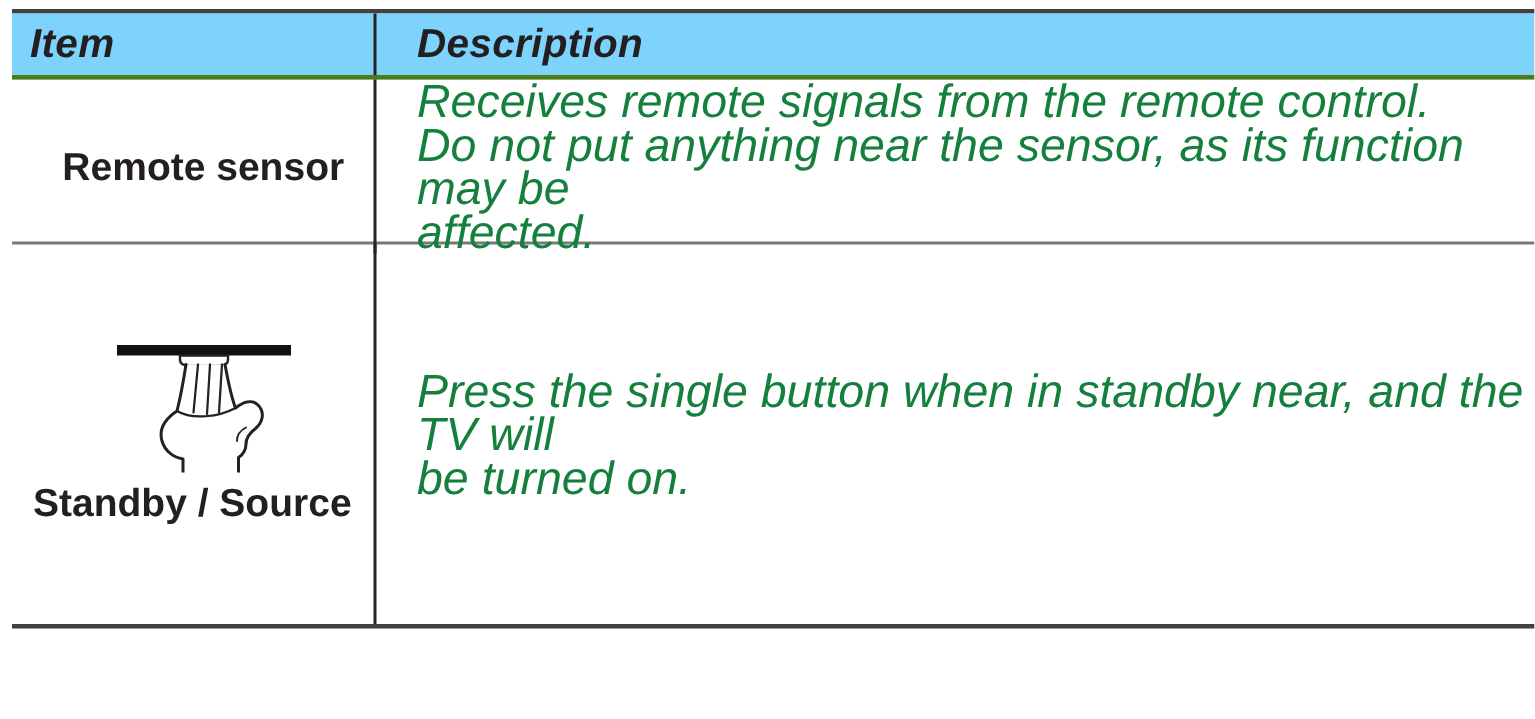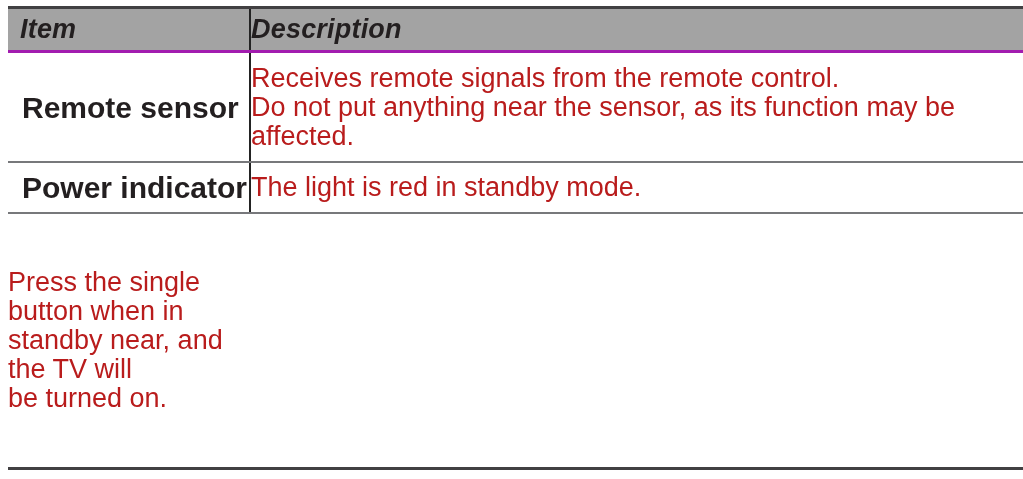--- a/index.html
+++ b/index.html
@@ -21,66 +21,68 @@
     border-top: 3px solid #414042;
     border-bottom: 3px solid #414042;
   }
   .row {
     display: grid;
     grid-template-columns: 243px 1fr;
     border-bottom: 2px solid #77787b;
   }
   .row.head {
     height: 41px;
-    background: #a3a3a3;
-    border-bottom: 3px solid #a21caf;
+    background: #7dd3fc;
+    border-bottom: 3px solid #4d7c0f;
   }
   .row.r1 { height: 108px; }
   .row.r2 { height: 49px; }
   .row.r3 { height: 253px; border-bottom: none; }
 
   .cell { min-width: 0; }
   .item-cell {
     border-right: 2px solid #232323;
     display: flex;
     flex-direction: column;
     justify-content: center;
     padding-left: 14px;
     box-sizing: border-box;
   }
   .desc-cell {
     display: flex;
     flex-direction: column;
     justify-content: center;
-    padding-left: 0;
+    padding-left: 27px;
     padding-right: 6px;
     box-sizing: border-box;
   }
   .head .item-cell, .head .desc-cell {
     justify-content: center;
   }
   .head-label {
     font-size: 27px;
     font-weight: bold;
     font-style: italic;
     color: #231f20;
     letter-spacing: 0.2px;
   }
   .head .item-cell { padding-left: 12px; }
   .item-label {
-    font-size: 30px;
+    font-size: 26px;
     font-weight: bold;
     color: #231f20;
     line-height: 29px;
+    text-align: center;
   }
   .para {
     white-space: pre-line;
-    font-size: 27px;
+    font-size: 31px;
     line-height: 29px;
-    color: #b91c1c;
+    color: #15803d;
+    font-style: italic;
   }
   .para + .para { margin-top: 16px; }
 
   .standby-cell {
     align-items: flex-start;
   }
   .icon-wrap {
     align-self: center;
     margin-bottom: 6px;
     line-height: 0;
@@ -105,30 +107,43 @@
       <div class="cell item-cell">
         <div class="item-label">Remote sensor</div>
       </div>
       <div class="cell desc-cell">
         <div class="para">Receives remote signals from the remote control.
 Do not put anything near the sensor, as its function may be
 affected.</div>
       </div>
     </div>
 
-    <div class="row r2">
-      <div class="cell item-cell">
-        <div class="item-label">Power indicator</div>
-      </div>
-      <div class="cell desc-cell">
-        <div class="para">The light is red in standby mode.</div>
-      </div>
-    </div>
 
     <div class="row r3">
+      <div class="cell item-cell standby-cell">
+        <span class="icon-wrap">
+          <svg width="116" height="85" viewBox="0 0 116 85" xmlns="http://www.w3.org/2000/svg">
+
+            <rect x="0" y="0" width="116" height="7" fill="#111111"></rect>
+
+            <path d="M42 7 H74 V10 Q74 14 67 14 H49 Q42 14 42 10 Z" fill="#ffffff" stroke="#222222" stroke-width="1.6"></path>
+
+            <path d="M46 13 C44 26 42 36 40 44 C31 50 28 57 30 64 C32 71 38 75 44 76 L44 85 L81 85 L81 75 C84 73 86 70 86 66 C86 62 88 59 92 56 C97 52 99 45 94 40 C90 36 84 38 79 42 C76 34 74 24 72 13 Z" fill="#ffffff"></path>
+
+            <path d="M46 13 C44 26 42 36 40 44 C31 50 28 57 30 64 C32 71 38 75 44 76 L44 85 M72 13 C74 24 76 34 79 42 C84 38 90 36 94 40 C99 45 97 52 92 56 C88 59 86 62 86 66 C86 70 84 73 81 75 L81 85" fill="none" stroke="#222222" stroke-width="2" stroke-linecap="round" stroke-linejoin="round"></path>
+
+            <path d="M54 13 L51 45 M62 13 L60 46 M70 13 L68 45" fill="none" stroke="#222222" stroke-width="1.5" stroke-linecap="round"></path>
+
+            <path d="M40 44 C50 50 68 48 79 42" fill="none" stroke="#222222" stroke-width="1.5" stroke-linecap="round"></path>
+
+            <path d="M86 55 C82 57 80 60 80 64" fill="none" stroke="#222222" stroke-width="1.3" stroke-linecap="round"></path>
+          </svg>
+        </span>
+        <div class="item-label">Standby / Source</div>
+      </div>
       <div class="cell desc-cell">
         <div class="para">Press the single button when in standby near, and the TV will
 be turned on.</div>
       </div>
     </div>
 
   </div>
 </div>
 
 </body></html>

